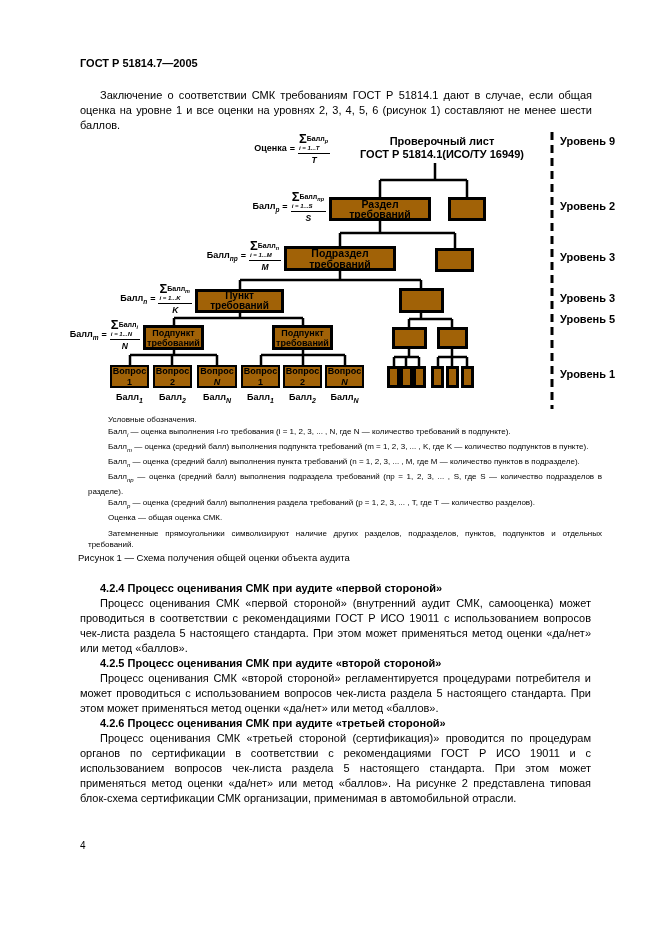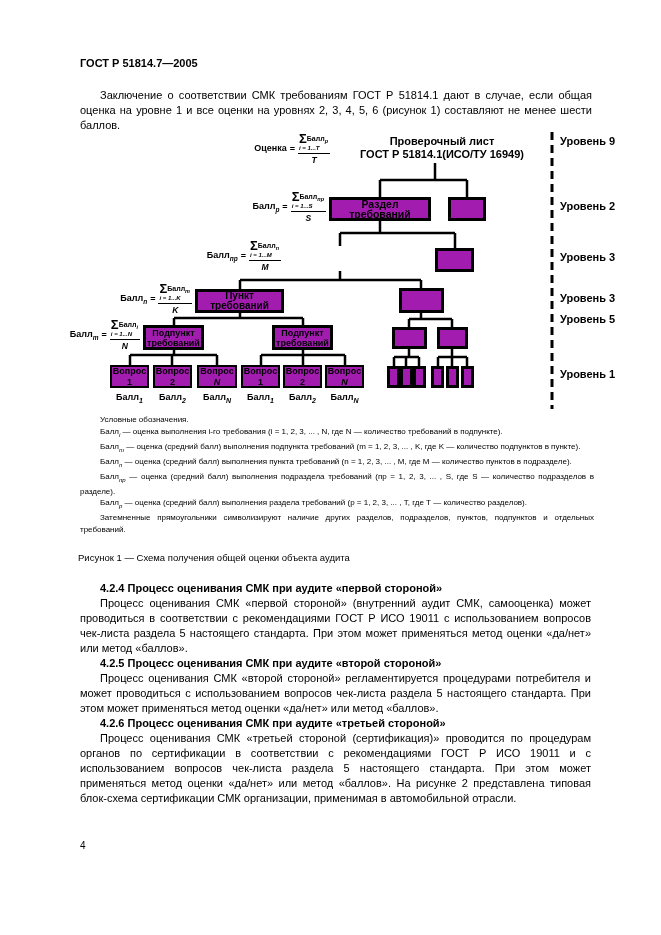--- a/index.html
+++ b/index.html
@@ -5,21 +5,21 @@
   html,body{margin:0;padding:0}
   body{width:661px;height:935px;background:#fff;color:#000;
        font-family:"Liberation Sans",sans-serif;position:relative;overflow:hidden}
   .hdr{position:absolute;left:80px;top:57px;font-size:11px;font-weight:700}
   .intro{position:absolute;left:80px;top:88px;width:512px;font-size:11px;line-height:15px;
          text-align:justify;text-indent:20px}
   .diagram{position:absolute;left:0;top:130px;width:661px;height:285px}
   .diagram svg{position:absolute;left:0;top:0}
   .fig-title{position:absolute;left:336px;top:5px;width:212px;text-align:center;
              font-weight:700;font-size:11px;line-height:13px}
-  .box{position:absolute;box-sizing:border-box;background:#a21caf;border:3px solid #000;
+  .box{position:absolute;box-sizing:border-box;background:#a16207;border:3px solid #000;
        display:flex;align-items:center;justify-content:center;text-align:center;
        font-weight:700;line-height:10.5px}
   .b-razdel{left:329px;top:67px;width:102px;height:24px;font-size:10.5px}
   .b-l2e{left:448px;top:67px;width:38px;height:24px}
   .b-podrazdel{left:284px;top:116px;width:112px;height:25px;font-size:10.5px}
   .b-l3e{left:435px;top:118px;width:39px;height:24px}
   .b-punkt{left:195px;top:159px;width:89px;height:24px;font-size:10px}
   .b-l4e{left:399px;top:158px;width:45px;height:25px}
   .b-pp1{left:143px;top:195px;width:61px;height:25px;font-size:9px;line-height:10px}
   .b-pp2{left:272px;top:195px;width:61px;height:25px;font-size:9px;line-height:10px}
@@ -41,21 +41,21 @@
   .f-lhs,.f-eq{font-size:9px}
   .f-lhs sub{font-size:6.5px;font-style:italic}
   .frac{display:flex;flex-direction:column;align-items:center}
   .f-num{border-bottom:1.5px solid #000;padding:0 2px 1px 1px;display:flex;flex-direction:column}
   .f-top{display:flex;align-items:flex-start;line-height:1}
   .f-sigma{font-size:13px;line-height:11px}
   .f-term{font-size:7px;margin-top:2px}
   .f-term sub{font-size:5.5px;font-style:italic}
   .f-idx{font-size:6px;font-style:italic;line-height:6px;margin:0 0 1px 0;align-self:flex-start}
   .f-den{font-size:8.5px;font-style:italic;padding-top:1px}
-  .legend{position:absolute;left:80px;top:414px;width:514px;font-size:8px;line-height:11.5px;
+  .legend{position:absolute;left:88px;top:414px;width:514px;font-size:8px;line-height:11.5px;
           text-align:justify}
   .legend p{margin:0;text-indent:20px}
   .legend sub{font-size:6px;font-style:italic}
   .caption{position:absolute;left:78px;top:552px;width:514px;font-size:9.5px}
   .sections{position:absolute;left:80px;top:581px;width:511px;font-size:11px;line-height:15px;
             text-align:justify}
   .sections p{margin:0;text-indent:20px}
   .sec-h{font-weight:700;text-align:left}
   .pagenum{position:absolute;left:80px;top:840px;font-size:10px}
 </style>
@@ -152,20 +152,21 @@
             <span class="f-term"><span>Балл</span><sub>i</sub></span>
           </span>
           <span class="f-idx">i = 1...N</span>
         </span>
         <span class="f-den">N</span>
       </span>
   </div>
 
   <div class="box b-razdel">Раздел требований</div>
   <div class="box b-l2e"></div>
+  <div class="box b-podrazdel">Подраздел требований</div>
   <div class="box b-l3e"></div>
   <div class="box b-punkt">Пункт требований</div>
   <div class="box b-l4e"></div>
   <div class="box b-pp1">Подпункт требований</div>
   <div class="box b-pp2">Подпункт требований</div>
   <div class="box b-l5eA"></div>
   <div class="box b-l5eB"></div>
 
   <div class="box qbox q1a">Вопрос 1</div>
   <div class="box qbox q2a">Вопрос 2</div>
@@ -200,20 +201,21 @@
   <div class="lvl lvl6">Уровень 1</div>
 </div>
 
 <div class="legend">
   <p>Условные обозначения.</p>
   <p><span>Балл</span><sub>i</sub><span> — оценка выполнения i-го требования (i = 1, 2, 3, ... , N, где N — количество требований в подпункте).</span></p>
   <p><span>Балл</span><sub>m</sub><span> — оценка (средний балл) выполнения подпункта требований (m = 1, 2, 3, ... , K, где K — количество подпунктов в пункте).</span></p>
   <p><span>Балл</span><sub>n</sub><span> — оценка (средний балл) выполнения пункта требований (n = 1, 2, 3, ... , M, где M — количество пунктов в подразделе).</span></p>
   <p><span>Балл</span><sub>пр</sub><span> — оценка (средний балл) выполнения подраздела требований (пр = 1, 2, 3, ... , S, где S — количество подразделов в разделе).</span></p>
   <p><span>Балл</span><sub>р</sub><span> — оценка (средний балл) выполнения раздела требований (р = 1, 2, 3, ... , Т, где Т — количество разделов).</span></p>
+  <p><span>Оценка</span><sub></sub><span> — общая оценка СМК.</span></p>
   <p>Затемненные прямоугольники символизируют наличие других разделов, подразделов, пунктов, подпунктов и отдельных требований.</p>
 </div>
 
 <div class="caption">Рисунок 1 — Схема получения общей оценки объекта аудита</div>
 
 <div class="sections">
   <p class="sec-h">4.2.4 Процесс оценивания СМК при аудите «первой стороной»</p>
   <p class="sec-b">Процесс оценивания СМК «первой стороной» (внутренний аудит СМК, самооценка) может проводиться в соответствии с рекомендациями ГОСТ Р ИСО 19011 с использованием вопросов чек-листа раздела 5 настоящего стандарта. При этом может применяться метод оценки «да/нет» или метод «баллов».</p>
   <p class="sec-h">4.2.5 Процесс оценивания СМК при аудите «второй стороной»</p>
   <p class="sec-b">Процесс оценивания СМК «второй стороной» регламентируется процедурами потребителя и может проводиться с использованием вопросов чек-листа раздела 5 настоящего стандарта. При этом может применяться метод оценки «да/нет» или метод «баллов».</p>

